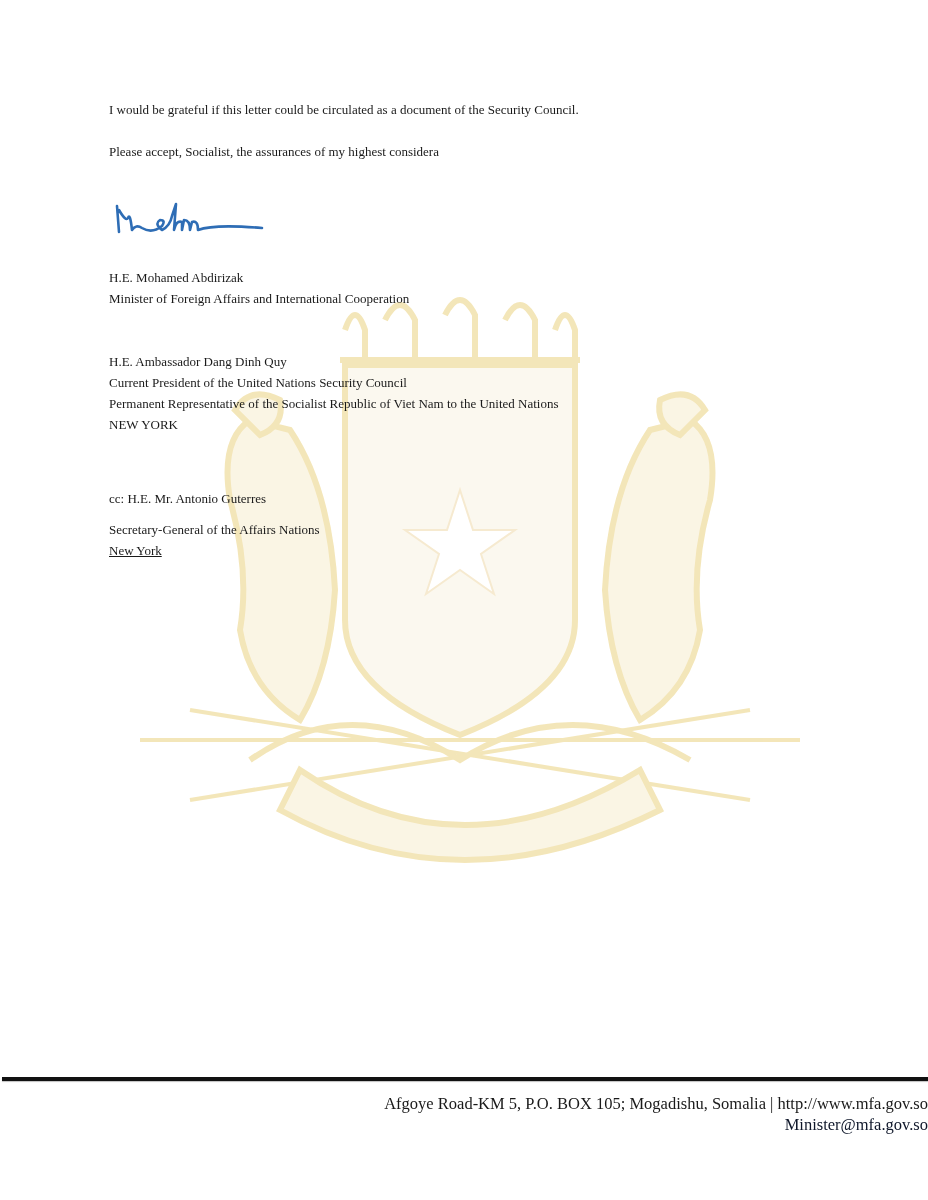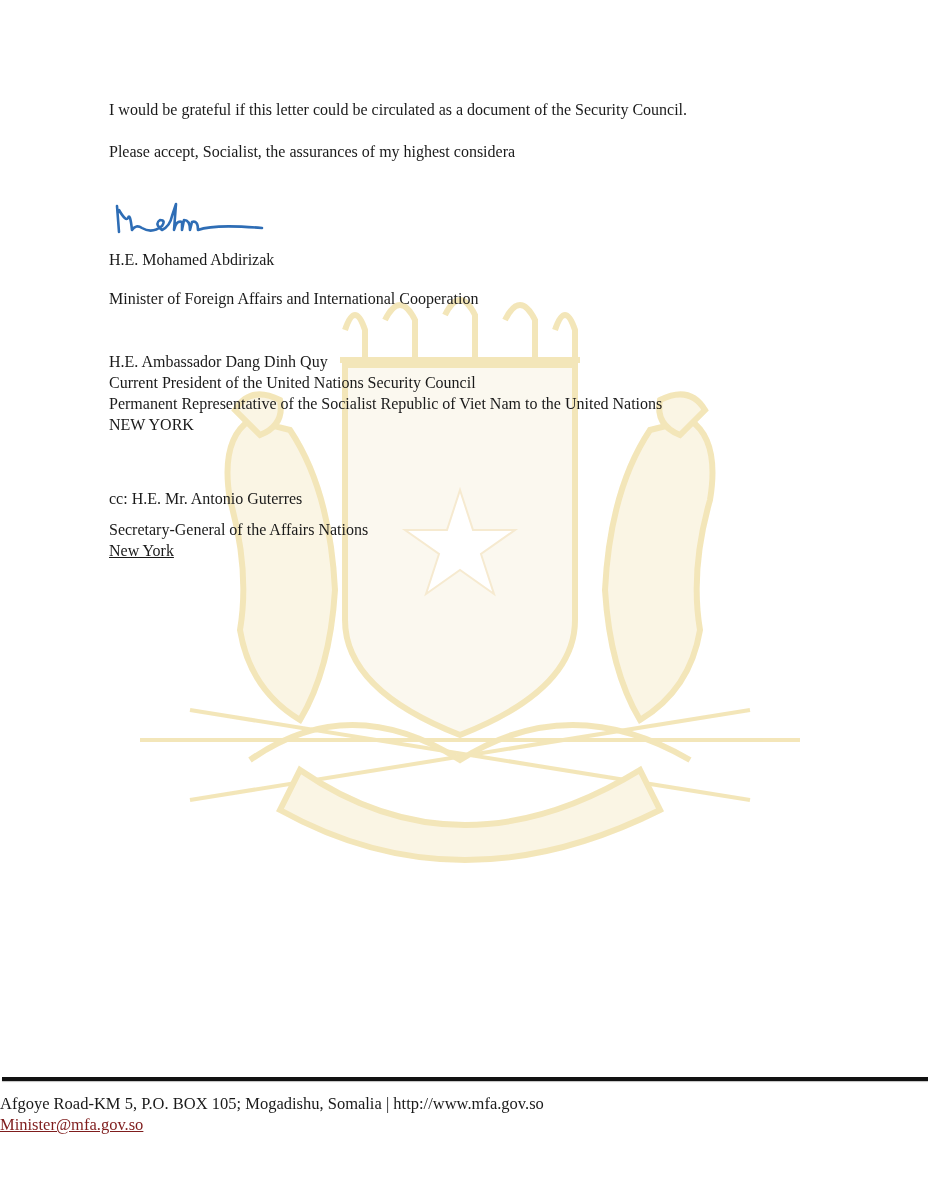--- a/index.html
+++ b/index.html
@@ -4,26 +4,26 @@
   <style>
     html, body { margin: 0; padding: 0; }
     body {
       width: 928px; height: 1200px; background: #ffffff;
       position: relative; overflow: hidden;
       font-family: "Liberation Serif", "DejaVu Serif", serif;
       color: #1a1a1a;
     }
     .watermark { position: absolute; left: 100px; top: 290px; width: 740px; height: 600px; z-index: 0; }
     .content { position: absolute; left: 109px; top: 0; width: 760px; z-index: 1; }
-    .line { position: absolute; left: 0; font-size: 16px; line-height: 21px; white-space: nowrap; }
+    .line { position: absolute; left: 0; font-size: 13px; line-height: 21px; white-space: nowrap; }
     .u { text-decoration: underline; }
     .signature { position: absolute; left: 114px; top: 200px; z-index: 1; }
     .rule { position: absolute; left: 2px; right: 0; top: 1077px; height: 4px; background: #111; box-shadow: 0 1px 1px rgba(0,0,0,0.25); z-index: 1; }
-    .footer { position: absolute; left: 0; width: 928px; top: 1093px; text-align: left; font-size: 16.5px; line-height: 21px; z-index: 1; }
-    .footer a { color: #7f1d1d; text-decoration: underline; }
+    .footer { position: absolute; left: 0; width: 928px; top: 1093px; text-align: right; font-size: 16.5px; line-height: 21px; z-index: 1; }
+    .footer a { color: #0f172a; }
   </style>
 </head>
 <body>
 
 <svg class="watermark" viewBox="0 0 740 600" xmlns="http://www.w3.org/2000/svg">
   <g fill="none" stroke="#f1e0a8" stroke-width="6" opacity="0.8">
 
     <path d="M245 40 Q255 10 265 40 L265 70 M285 30 Q300 0 315 30 L315 70 M345 25 Q360 -5 375 25 L375 70 M405 30 Q420 0 435 30 L435 70 M455 40 Q465 10 475 40 L475 70"></path>
     <path d="M240 70 L480 70"></path>
 
@@ -43,21 +43,21 @@
     <path d="M200 480 Q360 590 540 480 L560 520 Q360 620 180 520 Z" fill="#faf3de"></path>
   </g>
 
   <polygon points="360,200 373,240 415,240 381,264 394,304 360,280 326,304 339,264 305,240 347,240" fill="#ffffff" stroke="#f6ead0" stroke-width="2"></polygon>
 </svg>
 
 <div class="content">
   <div class="line" style="top:99px">I would be grateful if this letter could be circulated as a document of the Security Council.</div>
   <div class="line" style="top:141px">Please accept, Socialist, the assurances of my highest considera</div>
 
-  <div class="line" style="top:249px">H.E. Mohamed Abdirizak</div>
+  <div class="line" style="top:267px">H.E. Mohamed Abdirizak</div>
   <div class="line" style="top:288px">Minister of Foreign Affairs and International Cooperation</div>
 
   <div class="line" style="top:351px">H.E. Ambassador Dang Dinh Quy</div>
   <div class="line" style="top:372px">Current President of the United Nations Security Council</div>
   <div class="line" style="top:393px">Permanent Representative of the Socialist Republic of Viet Nam to the United Nations</div>
   <div class="line" style="top:414px">NEW YORK</div>
 
   <div class="line" style="top:488px">cc: H.E. Mr. Antonio Guterres</div>
   <div class="line" style="top:519px">Secretary-General of the Affairs Nations</div>
   <div class="line u" style="top:540px">New York</div>

